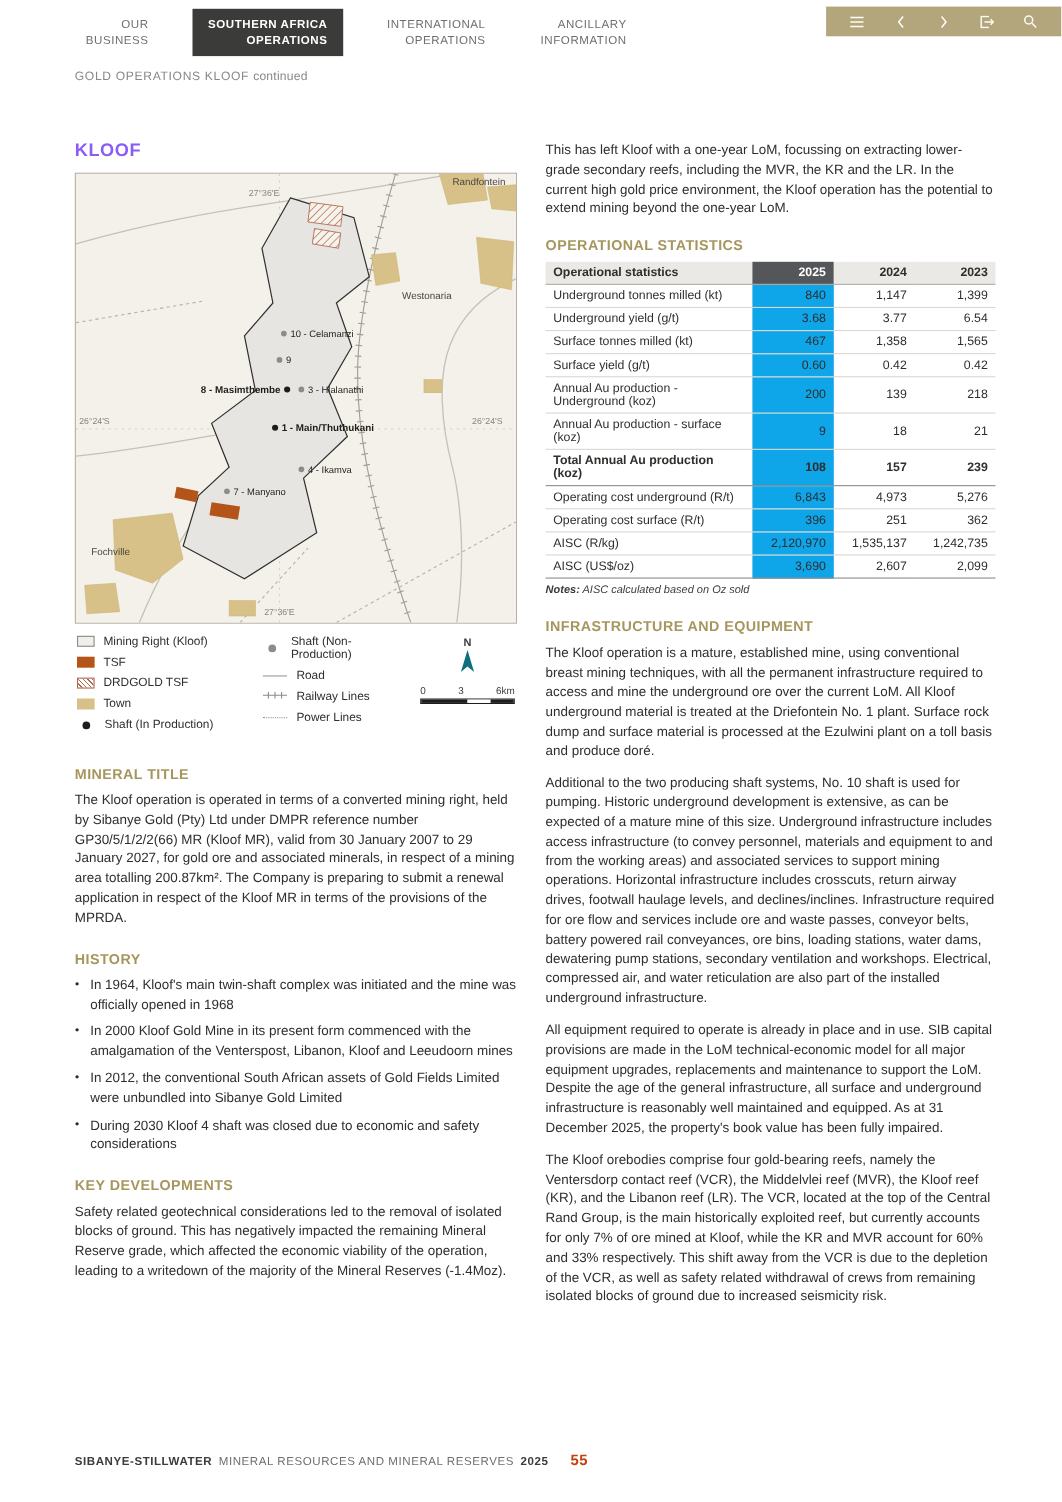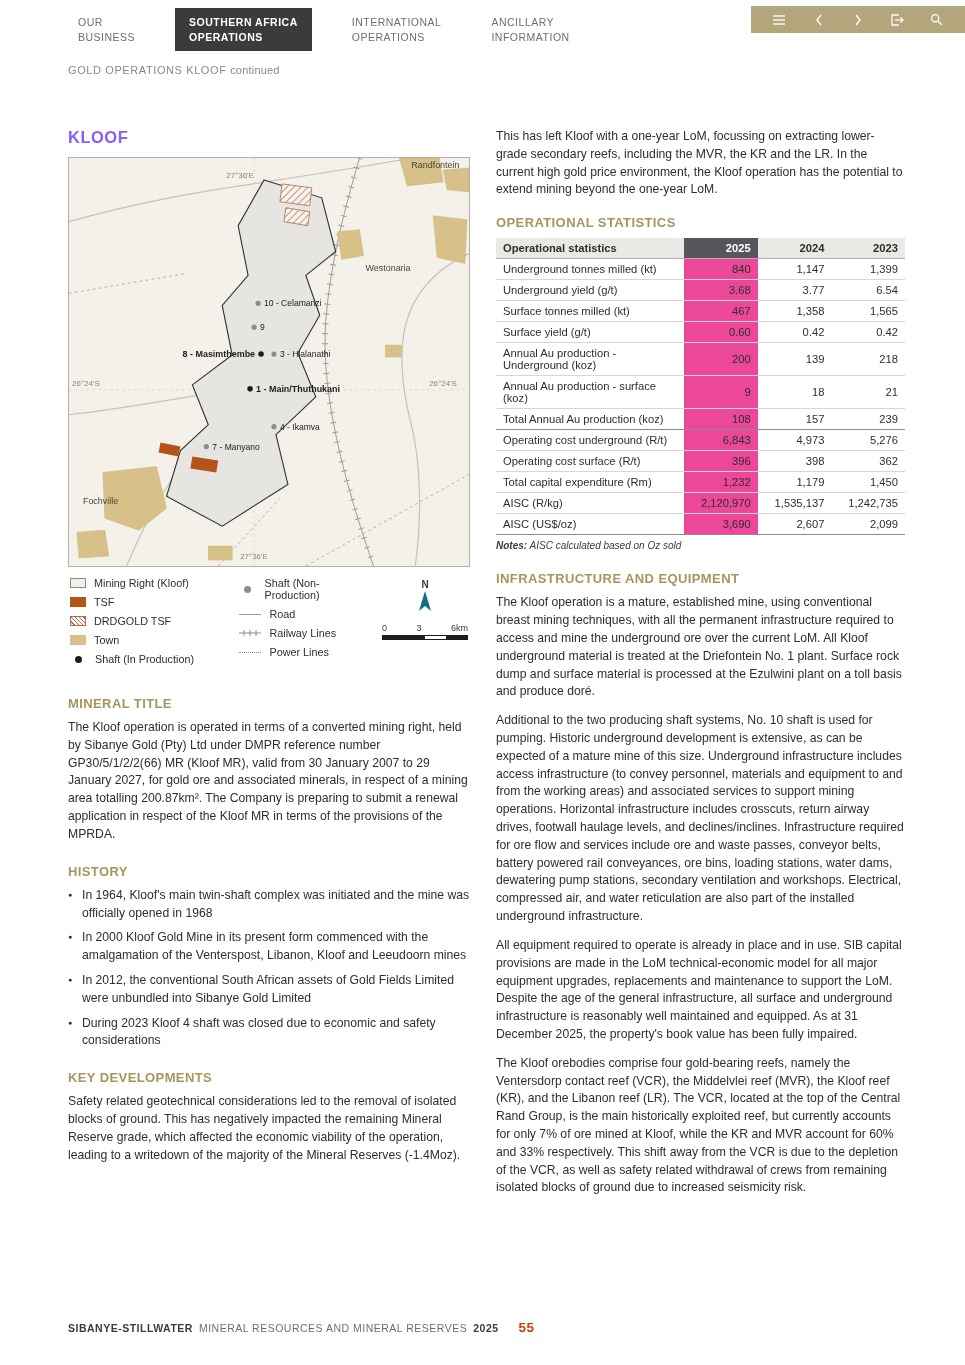--- a/index.html
+++ b/index.html
@@ -10,21 +10,21 @@
     font-family:"Liberation Sans", sans-serif;
     color:#2e2e2d;
     overflow:hidden;
   }
 
   
   .topbar { position:relative; padding:8px 0 0 68px; height:58px; }
   .tabs { display:flex; align-items:center; gap:30px; }
   .tab {
     font-size:10.5px; letter-spacing:.5px; color:#6d6e71;
-    text-align:left; white-space:pre-line; line-height:1.4;
+    text-align:right; white-space:pre-line; line-height:1.4;
     padding:7px 10px; cursor:pointer;
   }
   .tab.active { background:#3b3b3a; color:#ffffff; font-weight:bold; padding:7px 14px; }
   .iconbar {
     position:absolute; top:6px; right:0; width:214px; height:27px;
     background:#b3a67c; display:flex; align-items:center; justify-content:space-evenly;
   }
   .iconbar .icn { display:flex; align-items:center; justify-content:center; width:22px; height:18px; cursor:pointer; }
   .iconbar svg { display:block; }
 
@@ -92,22 +92,22 @@
 
   
   table.stats { width:100%; border-collapse:collapse; font-size:11.2px; }
   table.stats th, table.stats td { padding:4px 7px; vertical-align:middle; }
   table.stats thead th { background:#ebe9e5; font-weight:bold; text-align:right; border-bottom:1px solid #b2afa9; }
   table.stats thead th.lbl { text-align:left; width:46%; }
   table.stats thead th.c25h { background:#55565a; color:#ffffff; }
   table.stats td.lbl { text-align:left; }
   table.stats td.num { text-align:right; white-space:nowrap; }
   table.stats tbody td { border-bottom:1px solid #dad7d2; }
-  table.stats td.c25 { background:#ec4899; }
-  table.stats tr.total td { font-weight:normal; border-top:1.5px solid #8f8c86; border-bottom:1.5px solid #8f8c86;margin-left:21px; }
+  table.stats td.c25 { background:#0ea5e9; }
+  table.stats tr.total td { font-weight:bold; border-top:1.5px solid #8f8c86; border-bottom:1.5px solid #8f8c86;margin-left:21px; }
   table.stats tbody tr:last-child td { border-bottom:1.5px solid #8f8c86; }
   p.notes { margin:5px 0 0; font-size:10px; font-style:italic; color:#3c3c3b; }
   p.notes .nlab { font-weight:bold; }
 
   
   footer {
     position:absolute; left:68px; right:60px; bottom:30px;
     display:flex; align-items:baseline; gap:6px;
     font-size:10.5px; letter-spacing:.5px; color:#6d6e71;
   }
@@ -334,21 +334,21 @@
     </div>
 
     <h2 class="sec">MINERAL TITLE</h2>
     <p class="body">The Kloof operation is operated in terms of a converted mining right, held by Sibanye Gold (Pty) Ltd under DMPR reference number GP30/5/1/2/2(66) MR (Kloof MR), valid from 30 January 2007 to 29 January 2027, for gold ore and associated minerals, in respect of a mining area totalling 200.87km². The Company is preparing to submit a renewal application in respect of the Kloof MR in terms of the provisions of the MPRDA.</p>
 
     <h2 class="sec">HISTORY</h2>
     <ul class="bullets">
       <li>In 1964, Kloof's main twin-shaft complex was initiated and the mine was officially opened in 1968</li>
       <li>In 2000 Kloof Gold Mine in its present form commenced with the amalgamation of the Venterspost, Libanon, Kloof and Leeudoorn mines</li>
       <li>In 2012, the conventional South African assets of Gold Fields Limited were unbundled into Sibanye Gold Limited</li>
-      <li>During 2023 Kloof 4 shaft was closed due to economic and safety considerations</li>
+      <li>During 2030 Kloof 4 shaft was closed due to economic and safety considerations</li>
     </ul>
 
     <h2 class="sec">KEY DEVELOPMENTS</h2>
     <p class="body">Safety related geotechnical considerations led to the removal of isolated blocks of ground. This has negatively impacted the remaining Mineral Reserve grade, which affected the economic viability of the operation, leading to a writedown of the majority of the Mineral Reserves (-1.4Moz).</p>
   </section>
 
   <section class="col-right">
     <p class="body">This has left Kloof with a one-year LoM, focussing on extracting lower-grade secondary reefs, including the MVR, the KR and the LR. In the current high gold price environment, the Kloof operation has the potential to extend mining beyond the one-year LoM.</p>
 
     <h2 class="sec first">OPERATIONAL STATISTICS</h2>
@@ -407,28 +407,22 @@
         </tr>
         <tr>
           <td class="lbl">Operating cost underground (R/t)</td>
           <td class="num c25">6,843</td>
           <td class="num">4,973</td>
           <td class="num">5,276</td>
         </tr>
         <tr>
           <td class="lbl">Operating cost surface (R/t)</td>
           <td class="num c25">396</td>
-          <td class="num">398</td>
+          <td class="num">251</td>
           <td class="num">362</td>
-        </tr>
-        <tr>
-          <td class="lbl">Total capital expenditure (Rm)</td>
-          <td class="num c25">1,232</td>
-          <td class="num">1,179</td>
-          <td class="num">1,450</td>
         </tr>
         <tr>
           <td class="lbl">AISC (R/kg)</td>
           <td class="num c25">2,120,970</td>
           <td class="num">1,535,137</td>
           <td class="num">1,242,735</td>
         </tr>
         <tr>
           <td class="lbl">AISC (US$/oz)</td>
           <td class="num c25">3,690</td>

